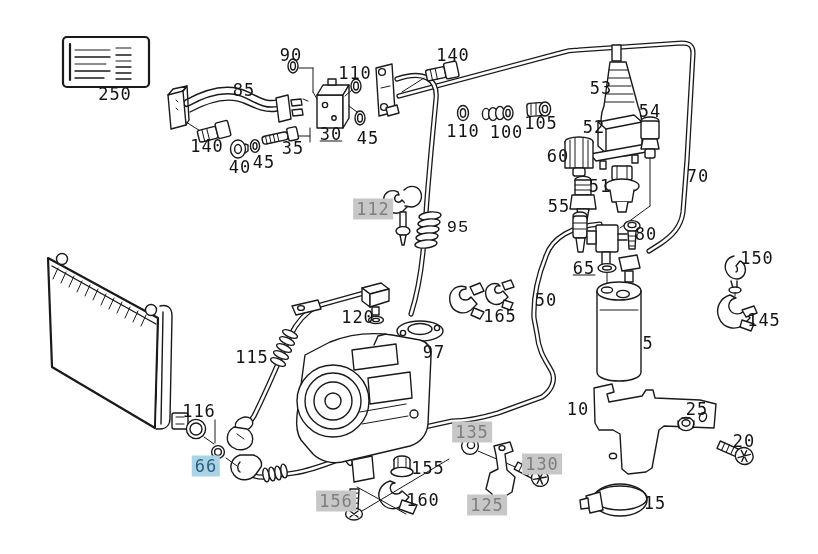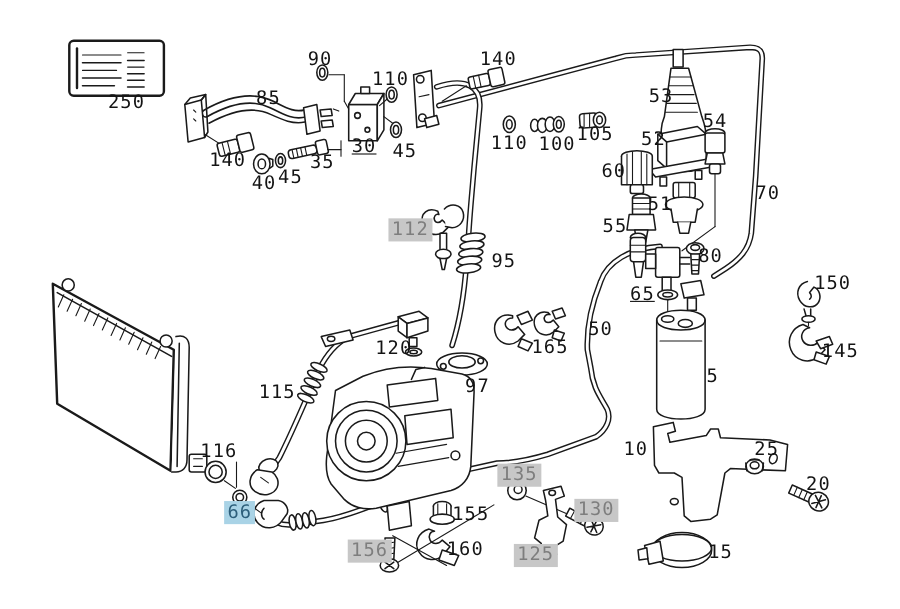--- a/index.html
+++ b/index.html
@@ -481,33 +481,33 @@
       <div class="plabel" style="left: 498px; top: 132px; padding-left: 20px;">100</div>
       <div class="plabel" style="left: 541px; top: 123px;">105</div>
       <div class="plabel" style="left: 601px; top: 88px;">53</div>
       <div class="plabel" style="left: 594px; top: 127px;">52</div>
       <div class="plabel" style="left: 650px; top: 111px;">54</div>
       <div class="plabel" style="left: 558px; top: 156px;">60</div>
       <div class="plabel" style="left: 600px; top: 186px;">51</div>
       <div class="plabel" style="left: 559px; top: 206px;">55</div>
       <div class="plabel" style="left: 698px; top: 176px;">70</div>
       <div class="plabel hl-gray" style="left: 373px; top: 209px;">112</div>
-      <div class="plabel" style="left: 458px; top: 238px;">95</div>
+      <div class="plabel" style="left: 458px; top: 227px; font-family: Liberation Mono, monospace;">95</div>
       <div class="plabel" style="left: 646px; top: 234px;">80</div>
       <div class="plabel" style="left: 584px; top: 268px; text-decoration: underline;">65</div>
       <div class="plabel" style="left: 757px; top: 258px;">150</div>
       <div class="plabel" style="left: 764px; top: 320px;">145</div>
       <div class="plabel" style="left: 546px; top: 300px;">50</div>
       <div class="plabel" style="left: 648px; top: 343px;">5</div>
       <div class="plabel" style="left: 358px; top: 317px;">120</div>
       <div class="plabel" style="left: 434px; top: 352px;">97</div>
       <div class="plabel" style="left: 500px; top: 316px;">165</div>
       <div class="plabel" style="left: 252px; top: 357px;">115</div>
       <div class="plabel" style="left: 199px; top: 411px;">116</div>
-      <div class="plabel hl-blue" style="left: 218px; top: 466px;">66</div>
+      <div class="plabel hl-blue" style="left: 206px; top: 466px;">66</div>
       <div class="plabel" style="left: 428px; top: 468px;">155</div>
       <div class="plabel hl-gray" style="left: 336px; top: 501px;">156</div>
       <div class="plabel" style="left: 423px; top: 500px;">160</div>
       <div class="plabel hl-gray" style="left: 472px; top: 432px;">135</div>
       <div class="plabel hl-gray" style="left: 542px; top: 464px;">130</div>
       <div class="plabel hl-gray" style="left: 487px; top: 505px;">125</div>
       <div class="plabel" style="left: 578px; top: 409px;">10</div>
       <div class="plabel" style="left: 697px; top: 409px;">25</div>
       <div class="plabel" style="left: 744px; top: 441px;">20</div>
       <div class="plabel" style="left: 655px; top: 503px;">15</div>

